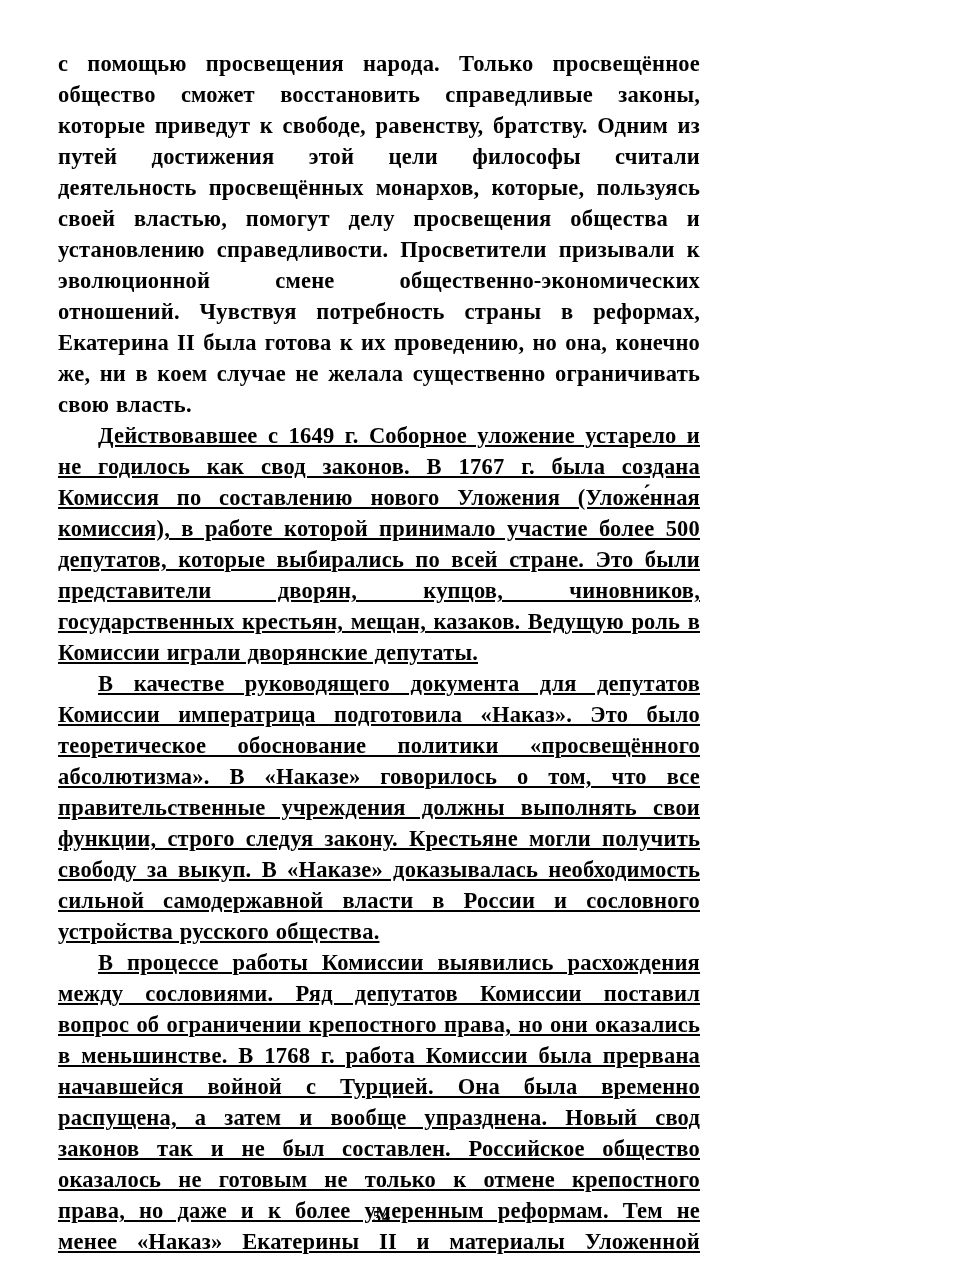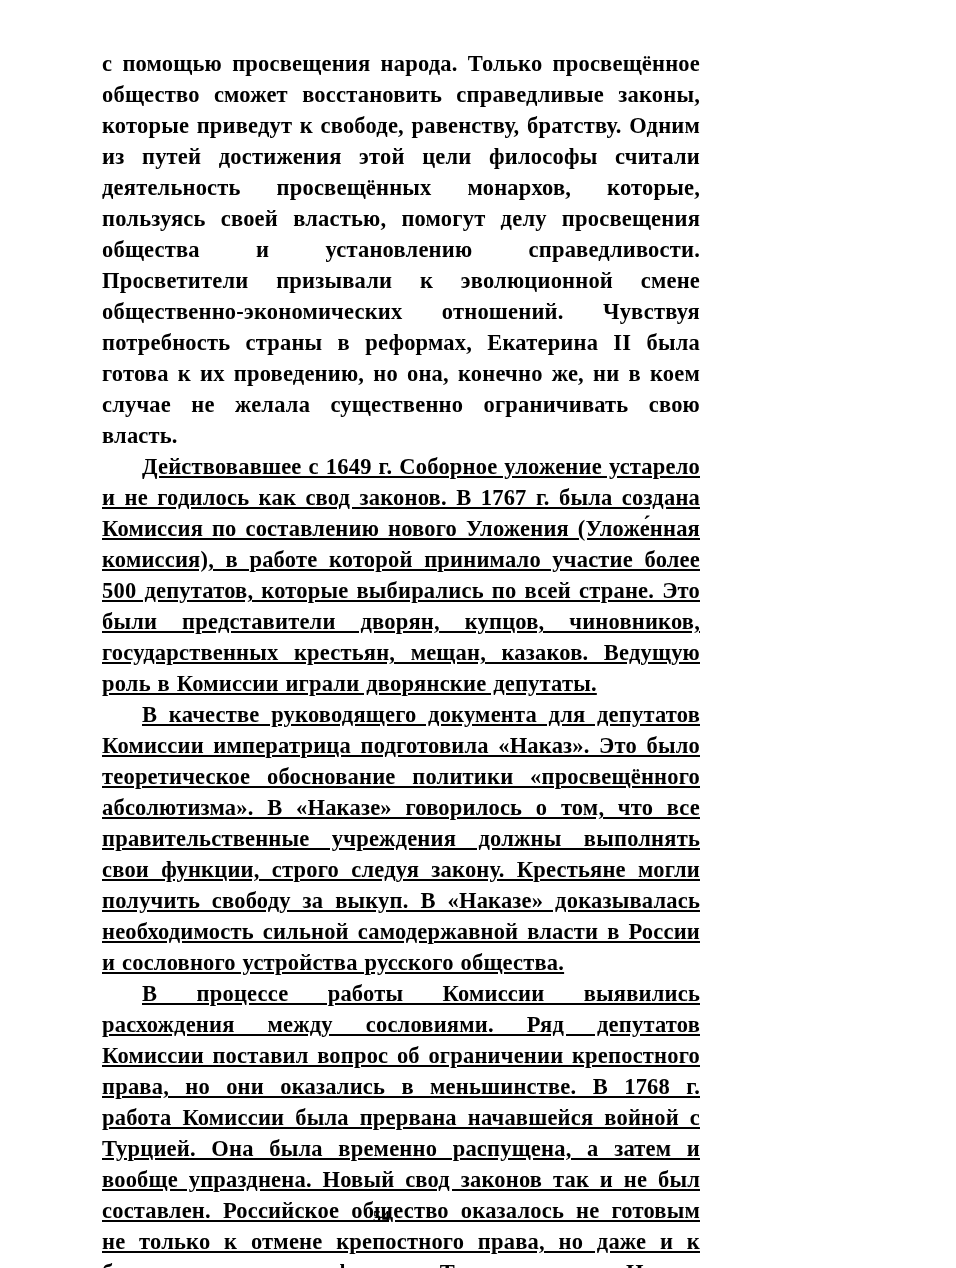--- a/index.html
+++ b/index.html
@@ -11,21 +11,21 @@
       width: 956px;
       height: 1268px;
       font-family: "Liberation Serif", "DejaVu Serif", serif;
       color: #000000;
     }
     .page {
       position: relative;
       box-sizing: border-box;
       width: 764px;
       height: 1268px;
-      padding: 48px 64px 0 102px;
+      padding: 48px 64px 0 58px;
       background: #ffffff;
       overflow: hidden;
     }
     .text-block {
       font-size: 22.5px;
       line-height: 31px;
       font-weight: 700;
       text-align: justify;
       letter-spacing: 0.2px;
       word-spacing: 1px;

